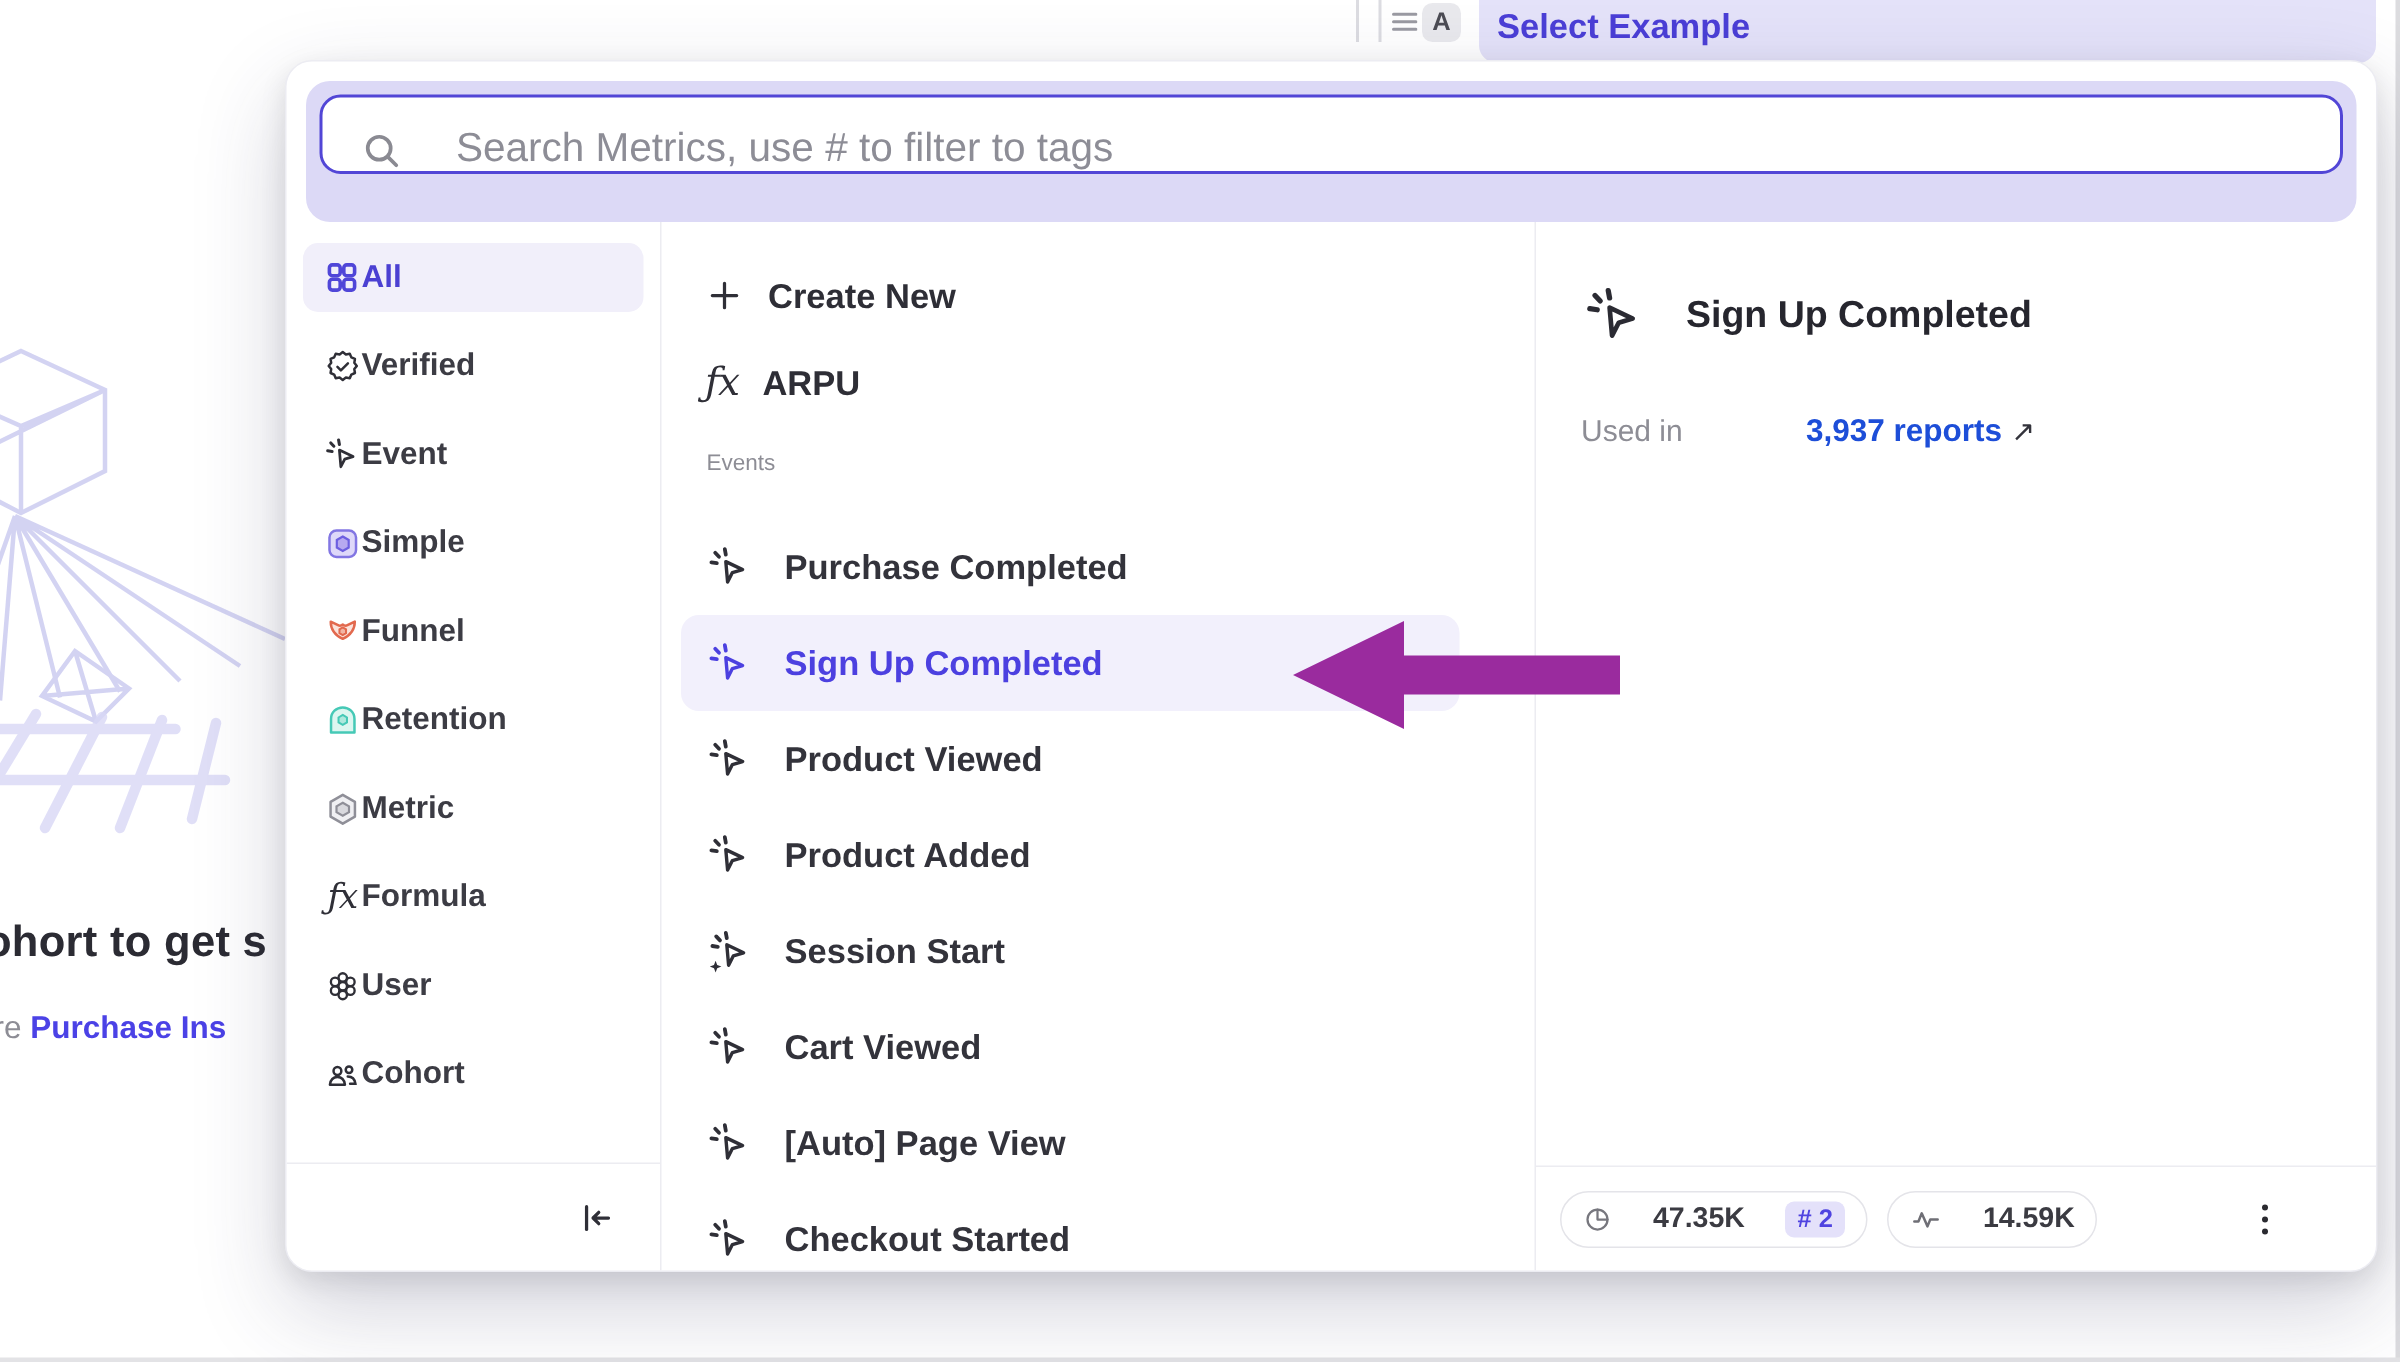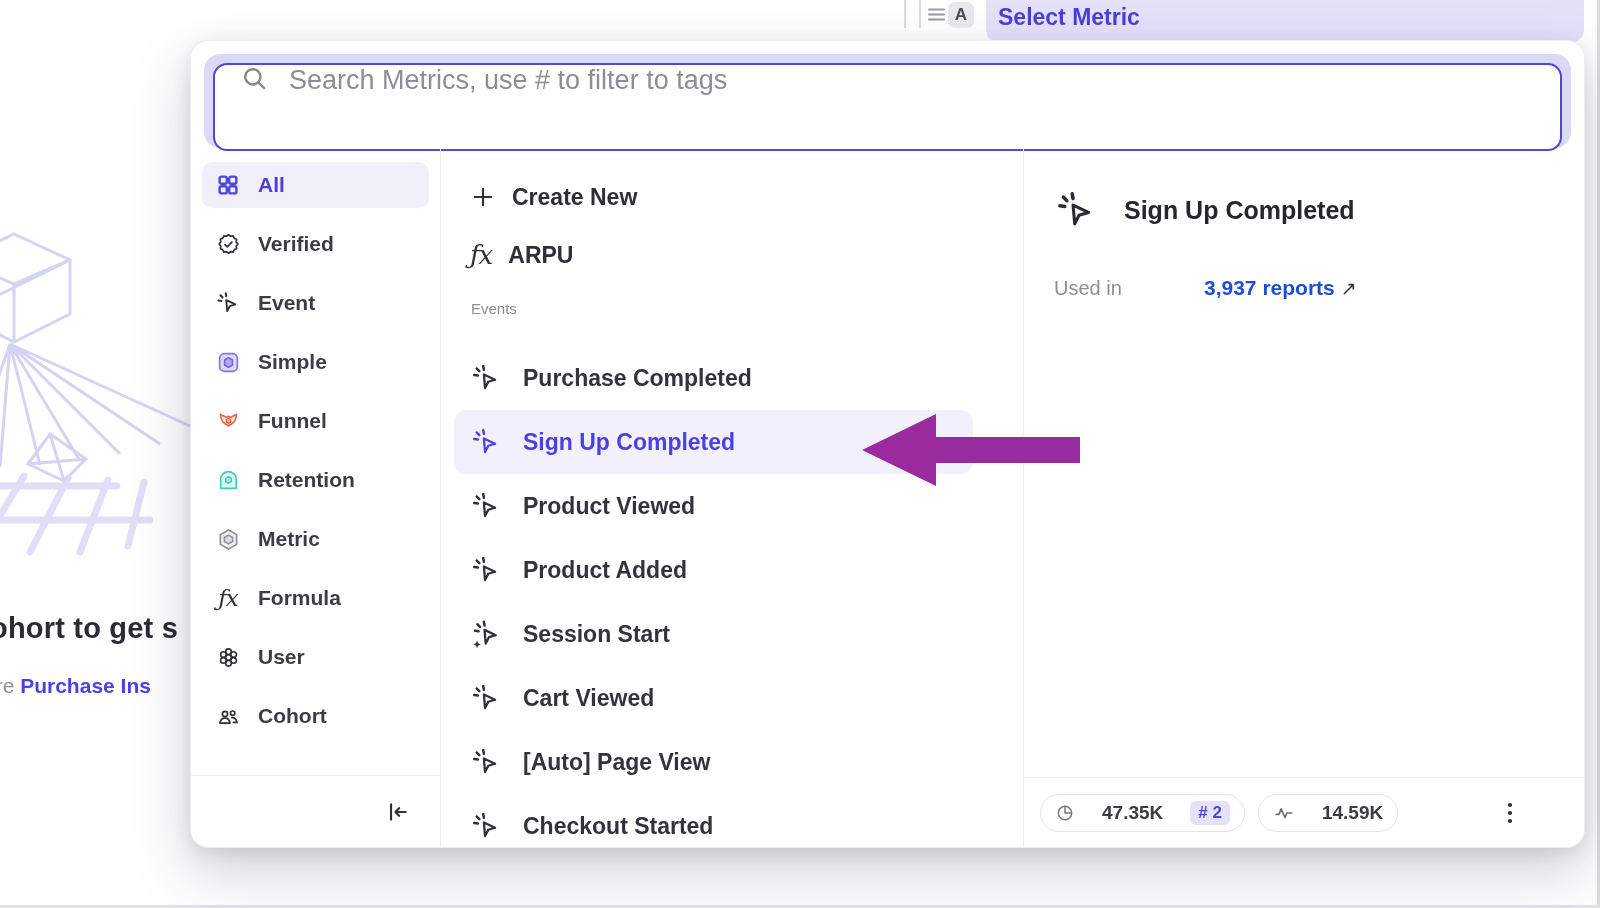--- a/index.html
+++ b/index.html
@@ -46,36 +46,36 @@
     background:#fff; border:1px solid #ececf2; border-radius:18px;
     box-shadow:0 24px 60px rgba(50,50,93,.22), 0 6px 18px rgba(0,0,0,.10);
     display:flex; flex-direction:column; overflow:hidden;
   }
 
   .search-band {
     margin:13px 13px 0 13px; height:94px; background:#dcd9f6; border-radius:16px; padding:9px;
     flex:none;
   }
   .search-input-wrap {
-    height:88px; background:#fff; border:2px solid #5246d6; border-radius:14px;
-    display:flex; align-items:flex-start; gap:21px; padding:0 26px;
+    height:53px; background:#fff; border:2px solid #5246d6; border-radius:14px;
+    display:flex; align-items:flex-end; gap:36px; padding:0 26px;
   }
   .search-input {
     flex:1; border:none; outline:none; font-family:"Liberation Sans", sans-serif;
     font-size:27px; color:#3a3a42; background:transparent;
   }
   .search-input::placeholder { color:#8d8d96; opacity:1; }
 
   .dlg-body { flex:1; min-height:0; display:flex; }
 
   
   .side { width:250px; flex:none; border-right:1px solid #ececf1; display:flex; flex-direction:column; }
   .side-list { padding:14px 11px 0 11px; }
   .side-item {
-    height:46px; margin-bottom:13px; display:flex; align-items:center; gap:17px;
+    height:46px; margin-bottom:13px; display:flex; align-items:center; 
     padding-left:13px; border-radius:10px; font-size:21px; font-weight:600; color:#3c3c44;
     cursor:pointer;
   }
   .side-item .sic { width:26px; height:26px; flex:none; display:flex; align-items:center; justify-content:center; }
   .side-item.active { background:#f1effa; color:#4b40d2; }
   .side-foot {
     margin-top:auto; border-top:1px solid #ececf1; height:72px;
     display:flex; align-items:center; justify-content:flex-end; padding-right:30px;
   }
 
@@ -172,21 +172,21 @@
   </div>
 
   <div class="top-frag">
     <div class="vline v1"></div>
     <div class="vline v2"></div>
     <svg class="hamburger" width="17" height="17" viewBox="0 0 17 17">
       <path d="M1 3.5h15 M1 8.5h15 M1 13.5h15" stroke="#9a9aa2" stroke-width="2" stroke-linecap="round"></path>
     </svg>
     <div class="series-badge">A</div>
     <div class="select-metric-bar">
-      <span>Select Metric</span>
+      <span>Select Example</span>
     </div>
   </div>
 
   <div class="frame-right"></div>
   <div class="frame-bottom"></div>
 </div>
 
 <div class="dialog">
 
   <div class="search-band">

